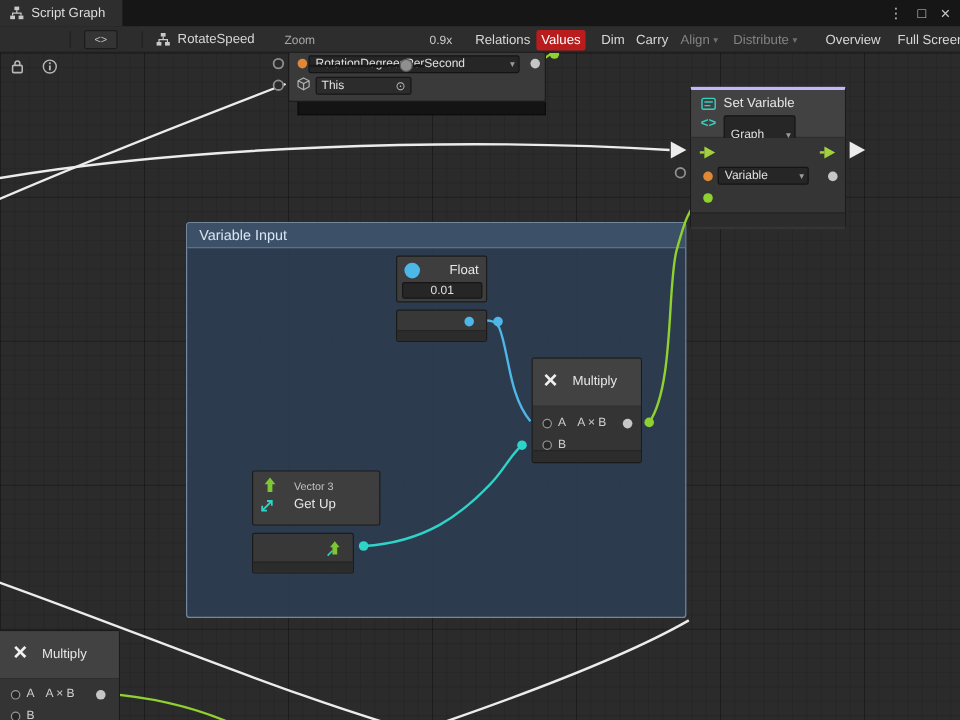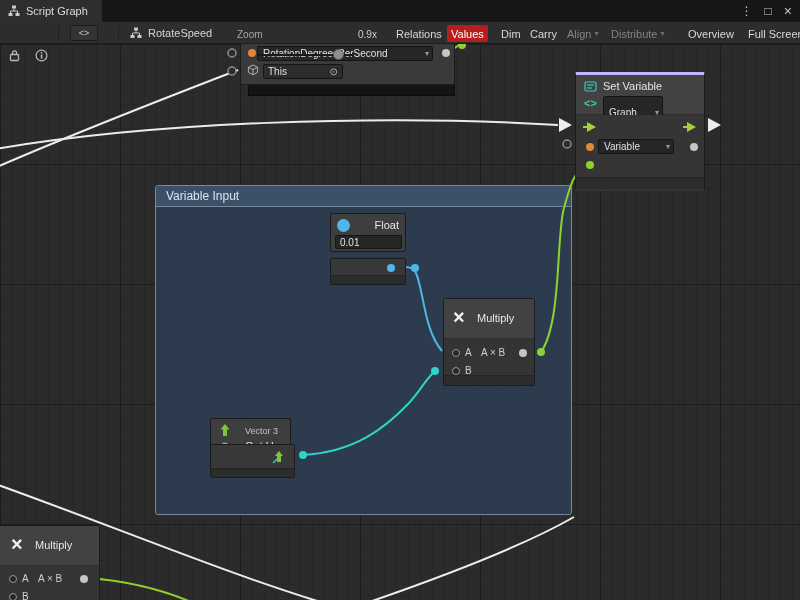--- a/index.html
+++ b/index.html
@@ -168,21 +168,21 @@
       <span class="caret">▾</span>
     </div>
     <span class="port filled" style="left:114px;top:68px"></span>
     <span class="port green" style="left:10px;top:86px"></span>
     <div class="ftr" style="height:12px"></div>
   </div>
 
   <div class="node" style="left:330px;top:213px;width:76px;height:39px;background:#3e3e3e">
     <span class="abs" style="left:6px;top:5px;width:13px;height:13px;border-radius:50%;background:#4db8e8"></span>
     <span class="ttl" style="right:6px;top:5px">Float</span>
-    <div class="field" style="left:4px;top:21px;width:67px;height:14px;background:#262626">
+    <div class="field" style="left:4px;top:21px;width:67px;height:14px;justify-content:center;background:#262626">
       <span>0.01</span>
     </div>
   </div>
   <div class="node" style="left:330px;top:258px;width:76px;height:27px;background:#383838">
     <span class="port blue" style="left:56px;top:5px"></span>
     <div class="ftr" style="height:9px"></div>
   </div>
 
   <div class="node" style="left:443px;top:298px;width:92px;height:88px">
     <div class="hdr" style="height:40px">
@@ -192,21 +192,21 @@
     <div class="abs" style="left:0;top:40px;right:0;height:38px;background:#343434"></div>
     <span class="port hollow" style="left:8px;top:50px"></span>
     <span class="lbl" style="left:21px;top:48px">A</span>
     <span class="lbl" style="left:37px;top:48px">A × B</span>
     <span class="port filled" style="left:75px;top:50px"></span>
     <span class="port hollow" style="left:8px;top:68px"></span>
     <span class="lbl" style="left:21px;top:66px">B</span>
     <div class="ftr" style="height:10px"></div>
   </div>
 
-  <div class="node" style="left:210px;top:418px;width:81px;height:46px;background:#3e3e3e">
+  <div class="node" style="left:210px;top:392px;width:107px;height:46px;background:#3e3e3e">
     <svg class="abs" style="left:8px;top:4px" width="12" height="14" viewBox="0 0 12 14">
       <path d="M6 1 L10.5 6.5 H8 V13 H4 V6.5 H1.5 Z" fill="#7ec636"></path>
     </svg>
     <svg class="abs" style="left:5px;top:22px" width="13" height="13" viewBox="0 0 13 13">
       <line x1="2.5" y1="10.5" x2="10.5" y2="2.5" stroke="#2fd4c8" stroke-width="1.5"></line>
       <polyline points="6.5,2.5 10.5,2.5 10.5,6.5" fill="none" stroke="#2fd4c8" stroke-width="1.5"></polyline>
       <polyline points="2.5,6.5 2.5,10.5 6.5,10.5" fill="none" stroke="#2fd4c8" stroke-width="1.5"></polyline>
     </svg>
     <span class="abs" style="left:34px;top:7px;font-size:9px;color:#c2c2c2">Vector 3</span>
     <span class="ttl" style="left:34px;top:21px">Get Up</span>

